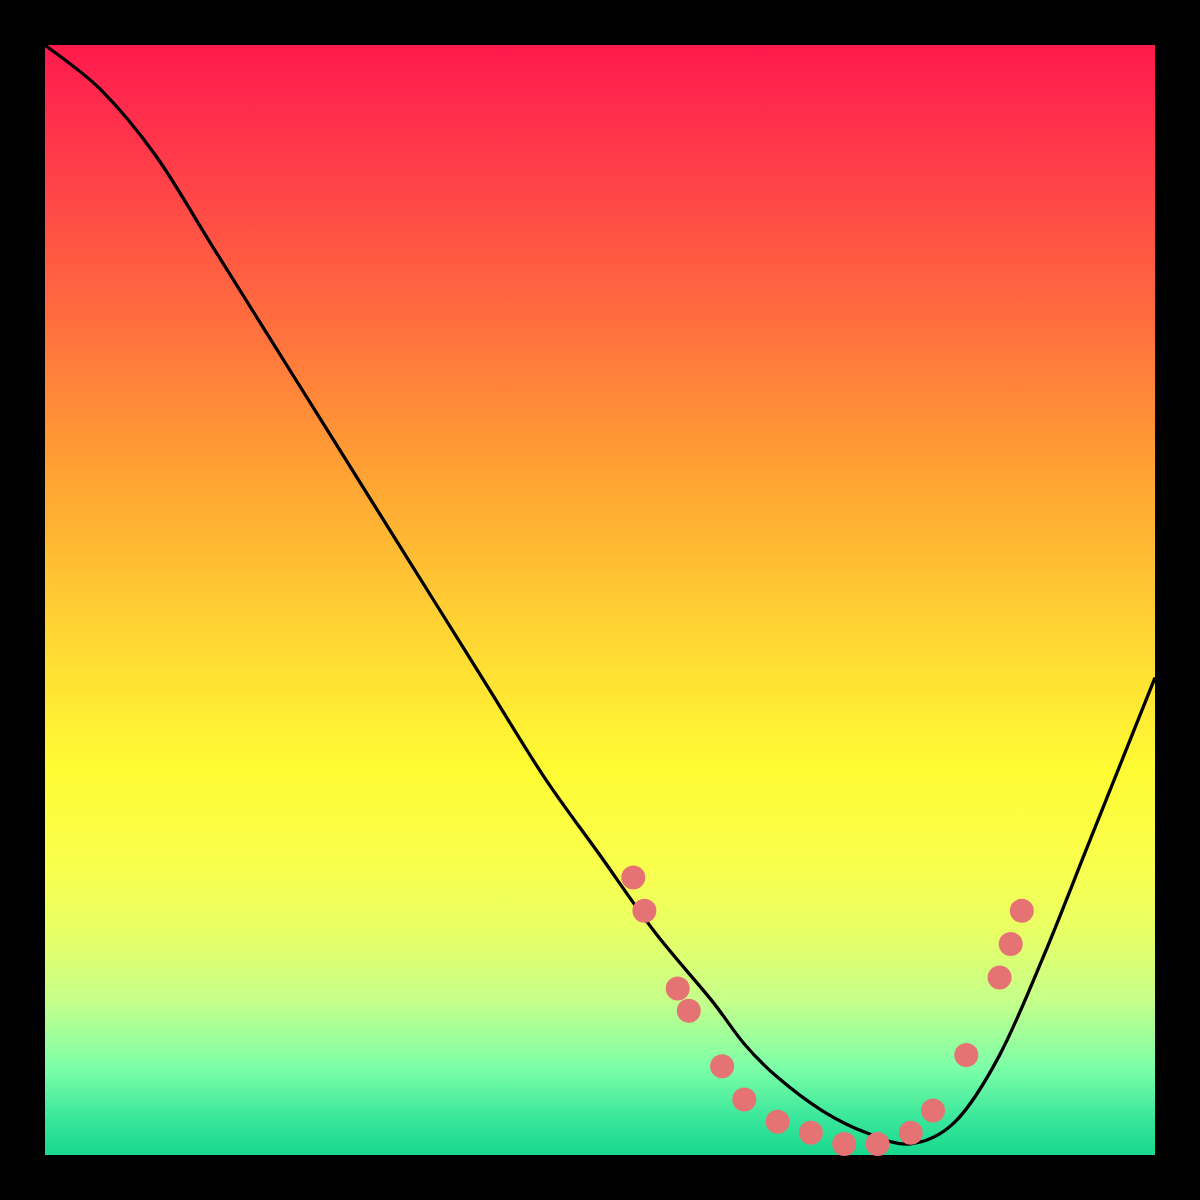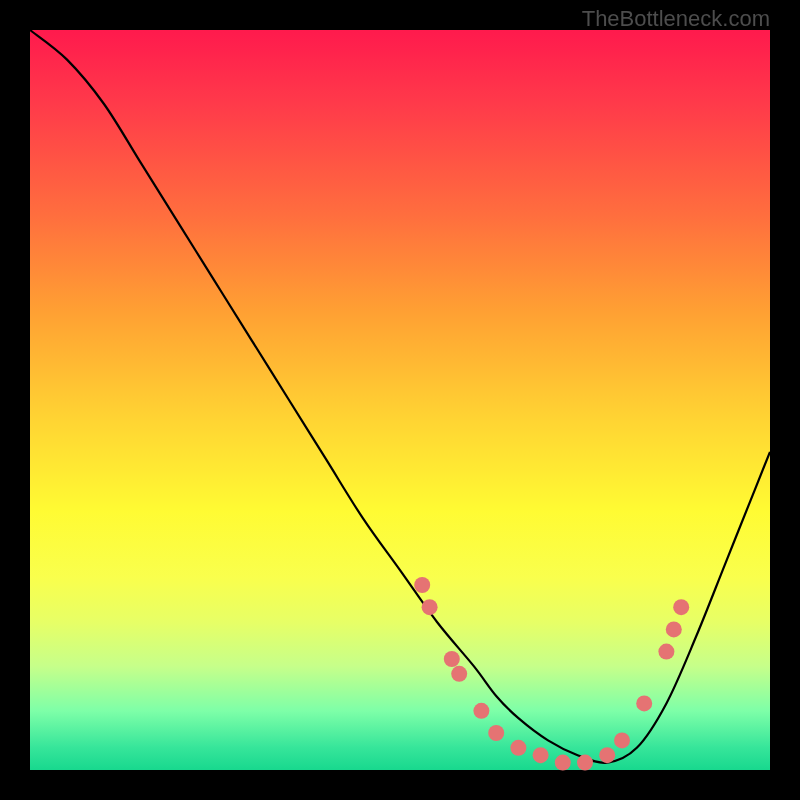--- a/index.html
+++ b/index.html
@@ -37,21 +37,20 @@
     position: absolute;
     left: 0; top: 0;
     width: 740px; height: 740px;
     overflow: visible;
   }
 </style>
 </head>
 <body>
 
 <div class="frame">
-  <div class="attribution">TheBottleneck.com</div>
   <div class="plot-area">
     <svg class="curve" viewBox="0 0 740 740">
       <path id="curve-path" fill="none" stroke="#000000" stroke-width="2.2" d="M 0 0 C 6.166666666666667 4.933333333333337, 24.666666666666664 17.266666666666687, 37 29.600000000000023 C 49.333333333333336 41.93333333333336, 61.666666666666664 56.733333333333334, 74 74 C 86.33333333333333 91.26666666666667, 98.66666666666667 113.46666666666671, 111 133.20000000000005 C 123.33333333333333 152.93333333333337, 135.66666666666666 172.66666666666666, 148 192.39999999999998 C 160.33333333333334 212.1333333333333, 172.66666666666666 231.86666666666662, 185 251.59999999999997 C 197.33333333333334 271.3333333333333, 209.66666666666666 291.06666666666666, 222 310.8 C 234.33333333333334 330.53333333333336, 246.66666666666666 350.26666666666665, 259 370 C 271.3333333333333 389.73333333333335, 283.6666666666667 409.46666666666664, 296 429.2 C 308.3333333333333 448.93333333333334, 320.6666666666667 469.9, 333 488.4 C 345.3333333333333 506.9, 357.66666666666663 522.9333333333334, 370 540.2 C 382.33333333333337 557.4666666666667, 394.66666666666674 575.9666666666667, 407.00000000000006 592 C 419.33333333333337 608.0333333333333, 434.1333333333333 624.0666666666666, 444 636.4 C 453.8666666666667 648.7333333333333, 458.79999999999995 657.3666666666667, 466.2 666 C 473.6 674.6333333333333, 479.7666666666667 680.8000000000001, 488.40000000000003 688.2 C 497.03333333333336 695.6, 508.1333333333333 704.2333333333333, 518 710.4 C 527.8666666666667 716.5666666666666, 537.7333333333333 721.5, 547.6 725.2 C 557.4666666666667 728.9000000000001, 567.3333333333334 733.8333333333334, 577.2 732.6 C 587.0666666666667 731.3666666666667, 596.9333333333333 727.6666666666666, 606.8 717.8 C 616.6666666666666 707.9333333333333, 626.5333333333333 691.9, 636.4 673.4 C 646.2666666666667 654.9, 656.1333333333333 630.2333333333333, 666 606.8 C 675.8666666666667 583.3666666666666, 685.7333333333332 557.4666666666666, 695.5999999999999 532.8 C 705.4666666666666 508.1333333333333, 717.8 477.3, 725.1999999999999 458.8 C 732.5999999999999 440.3, 737.5333333333333 427.9666666666667, 740 421.8"></path>
       <g id="marker-group">
           <circle cx="392.20000000000005" cy="555" r="8" fill="#e57373"></circle>
           <circle cx="399.6" cy="577.2" r="8" fill="#e57373"></circle>
           <circle cx="421.79999999999995" cy="629" r="8" fill="#e57373"></circle>
           <circle cx="429.2" cy="643.8" r="8" fill="#e57373"></circle>
           <circle cx="451.4" cy="680.8" r="8" fill="#e57373"></circle>
           <circle cx="466.2" cy="703" r="8" fill="#e57373"></circle>

